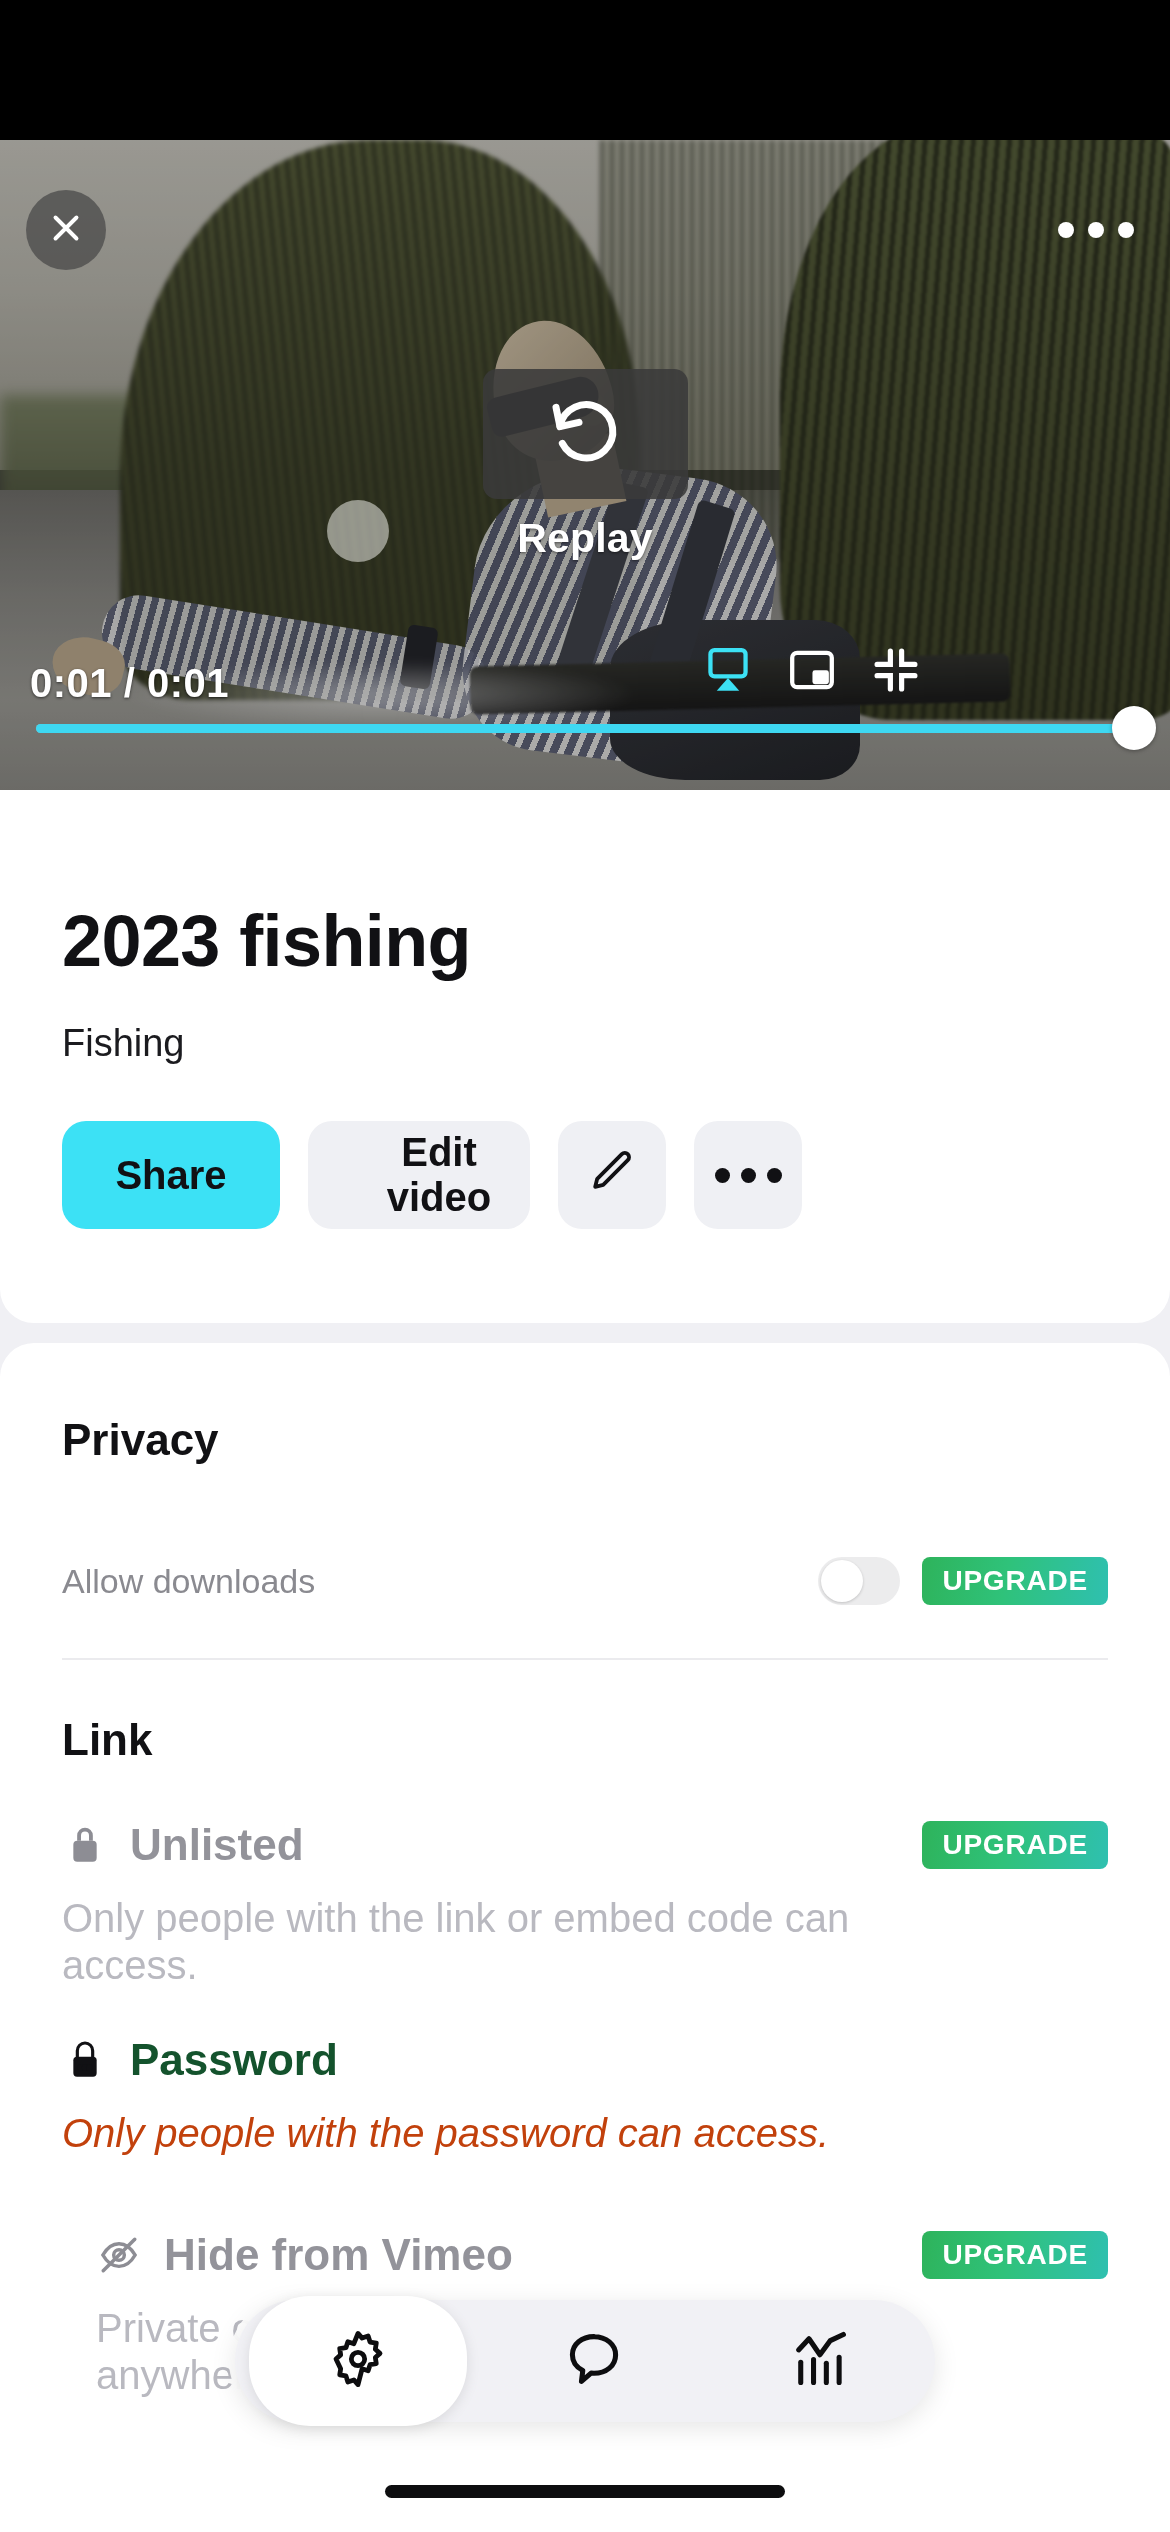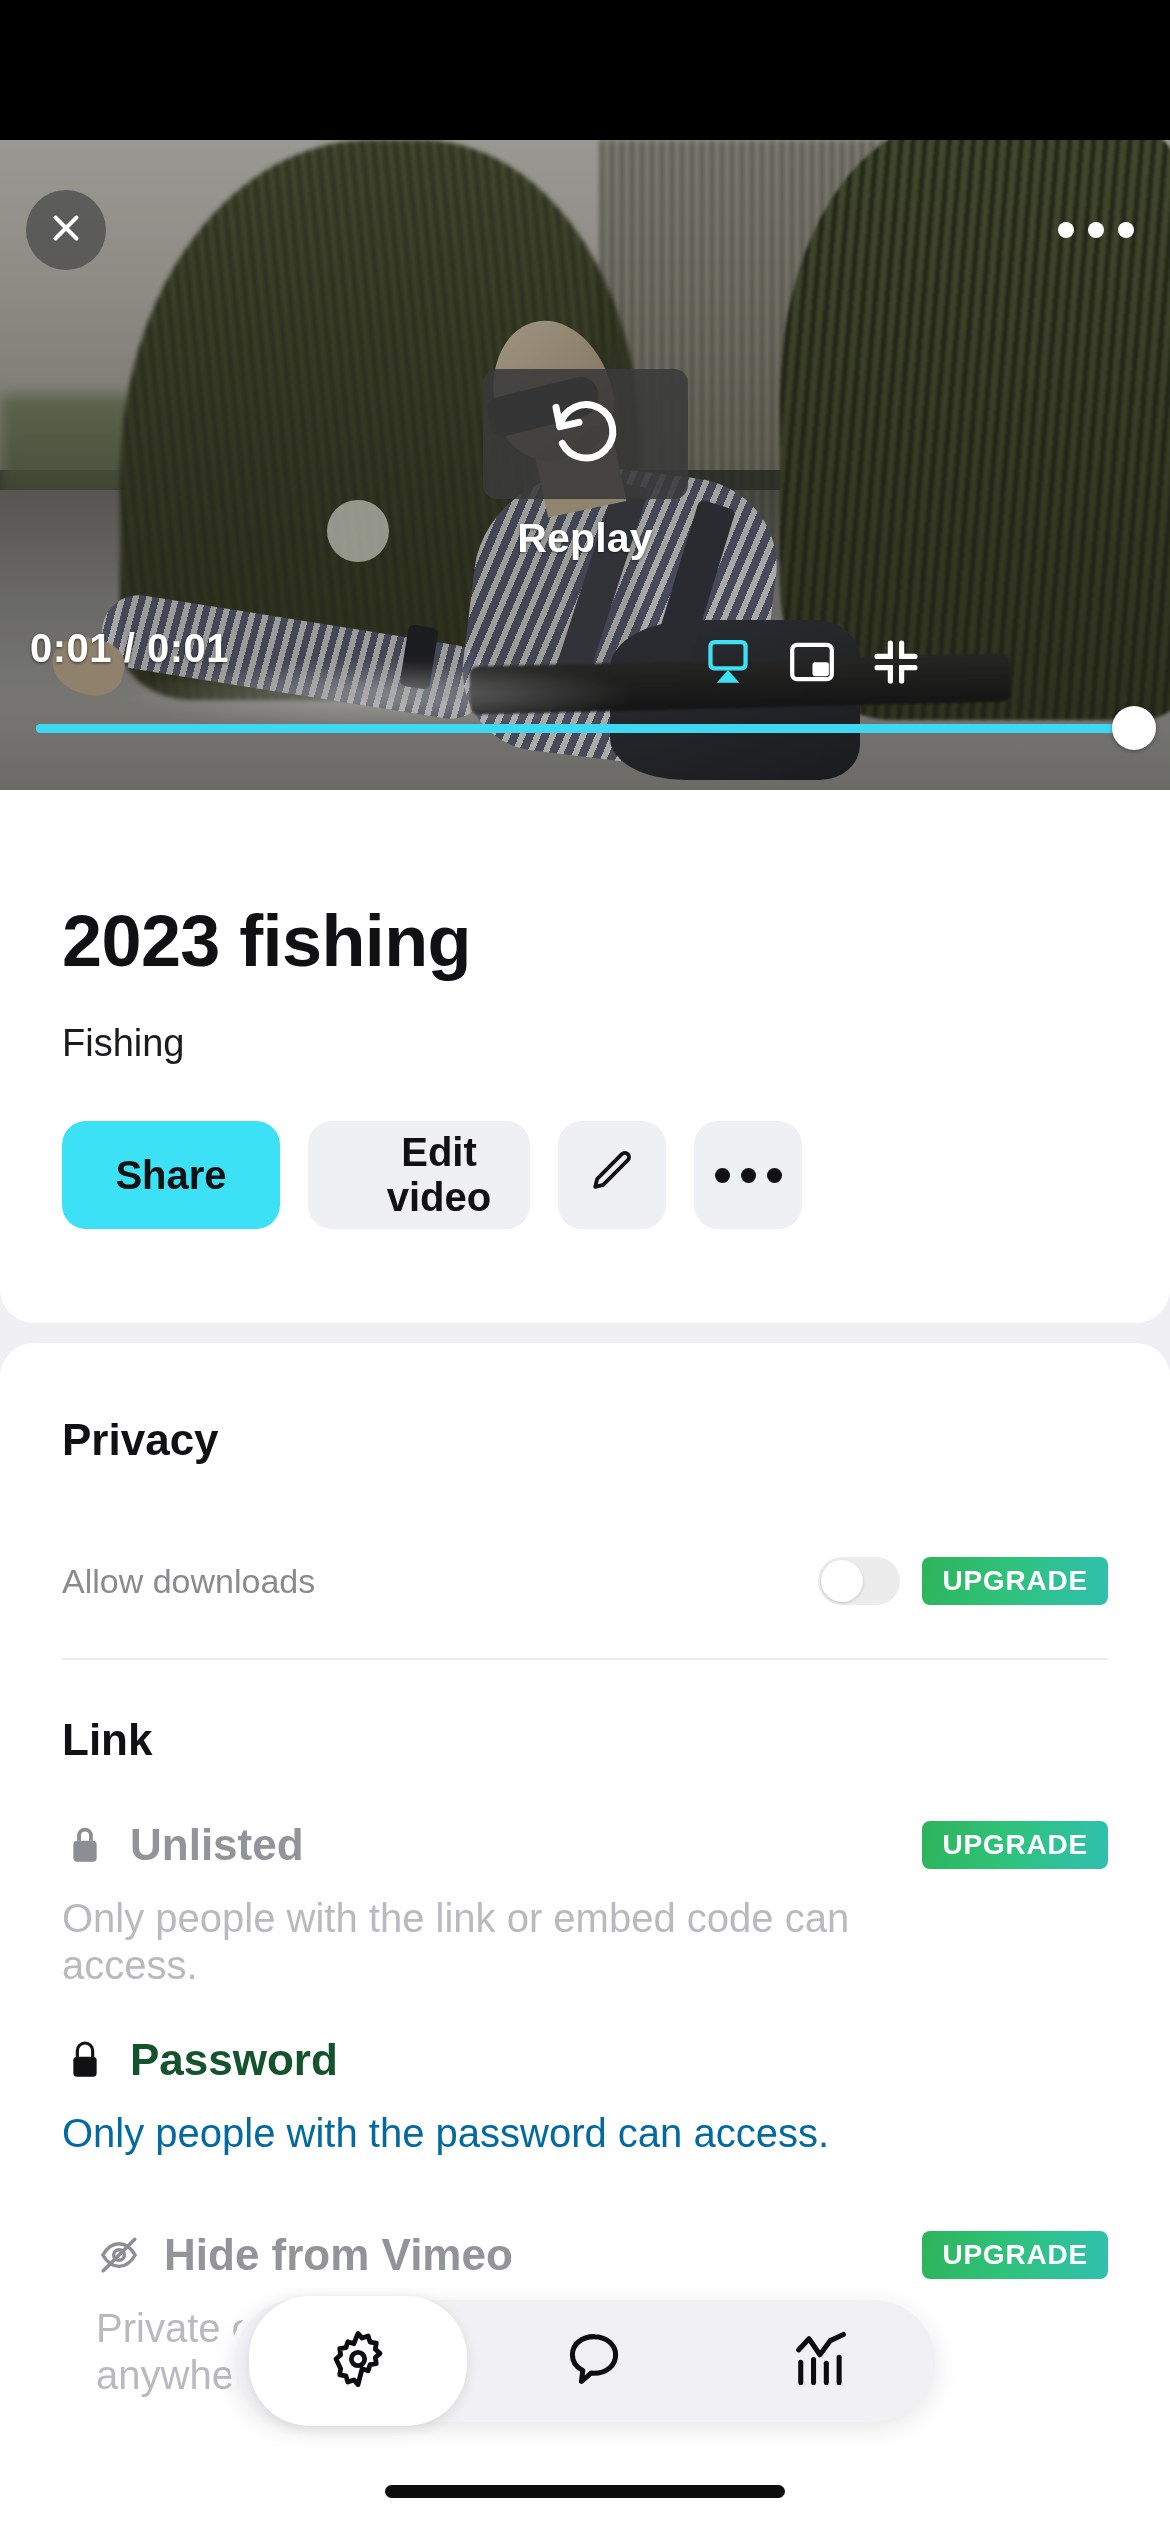--- a/index.html
+++ b/index.html
@@ -128,21 +128,21 @@
   }
   .replay-box svg { width:80px; height:80px; }
   .replay-label {
     margin-top:16px; color:#ffffff; font-size:41px; font-weight:700;
     letter-spacing:.2px; text-shadow:0 1px 3px rgba(0,0,0,.5);
   }
 
   
   .ctrl-row {
     position:absolute; left:0; bottom:84px; width:968px; height:80px;
-    display:flex; align-items:flex-start; padding:0 30px;
+    display:flex; align-items:flex-end; padding:0 30px;
   }
   .time {
     color:#fff; font-size:40px; font-weight:600; letter-spacing:.5px;
     text-shadow:0 1px 3px rgba(0,0,0,.6);
   }
   .ctrl-spacer { flex:1; }
   .ctrl-ico { width:84px; height:72px; display:flex; align-items:center; justify-content:center; cursor:pointer; }
   .ctrl-ico svg { display:block; }
 
   .progress-wrap {
@@ -217,21 +217,21 @@
   .link-head { position:absolute; left:62px; top:372px; }
 
   .opt { position:absolute; left:0; width:1170px; }
   .opt-head { display:flex; align-items:center; padding:0 62px; height:64px; }
   .opt-ico { width:46px; height:56px; display:flex; align-items:center; justify-content:center; flex:none; margin-right:22px; }
   .opt-name { font-size:44px; font-weight:700; }
   .opt-desc { padding:0 62px; margin-top:18px; font-size:40px; line-height:1.18; width:1010px; }
   .muted .opt-name { color:#93939a; }
   .muted .opt-desc { color:#b9b9c0; }
   .active .opt-name { color:#14532d; }
-  .active .opt-desc { color:#0369a1; }
+  .active .opt-desc { color:#c2410c;font-style:italic; }
 
   .opt-unlisted { top:470px; }
   .opt-password { top:685px; }
   .opt-hide { top:880px;padding-left:34px; }
 
   
   .tabbar {
     position:absolute; left:235px; bottom:110px; width:700px; height:122px;
     background:#f1f1f5; border-radius:61px;
     box-shadow:0 6px 26px rgba(0,0,0,.10), 0 0 0 6px rgba(255,255,255,.95);

